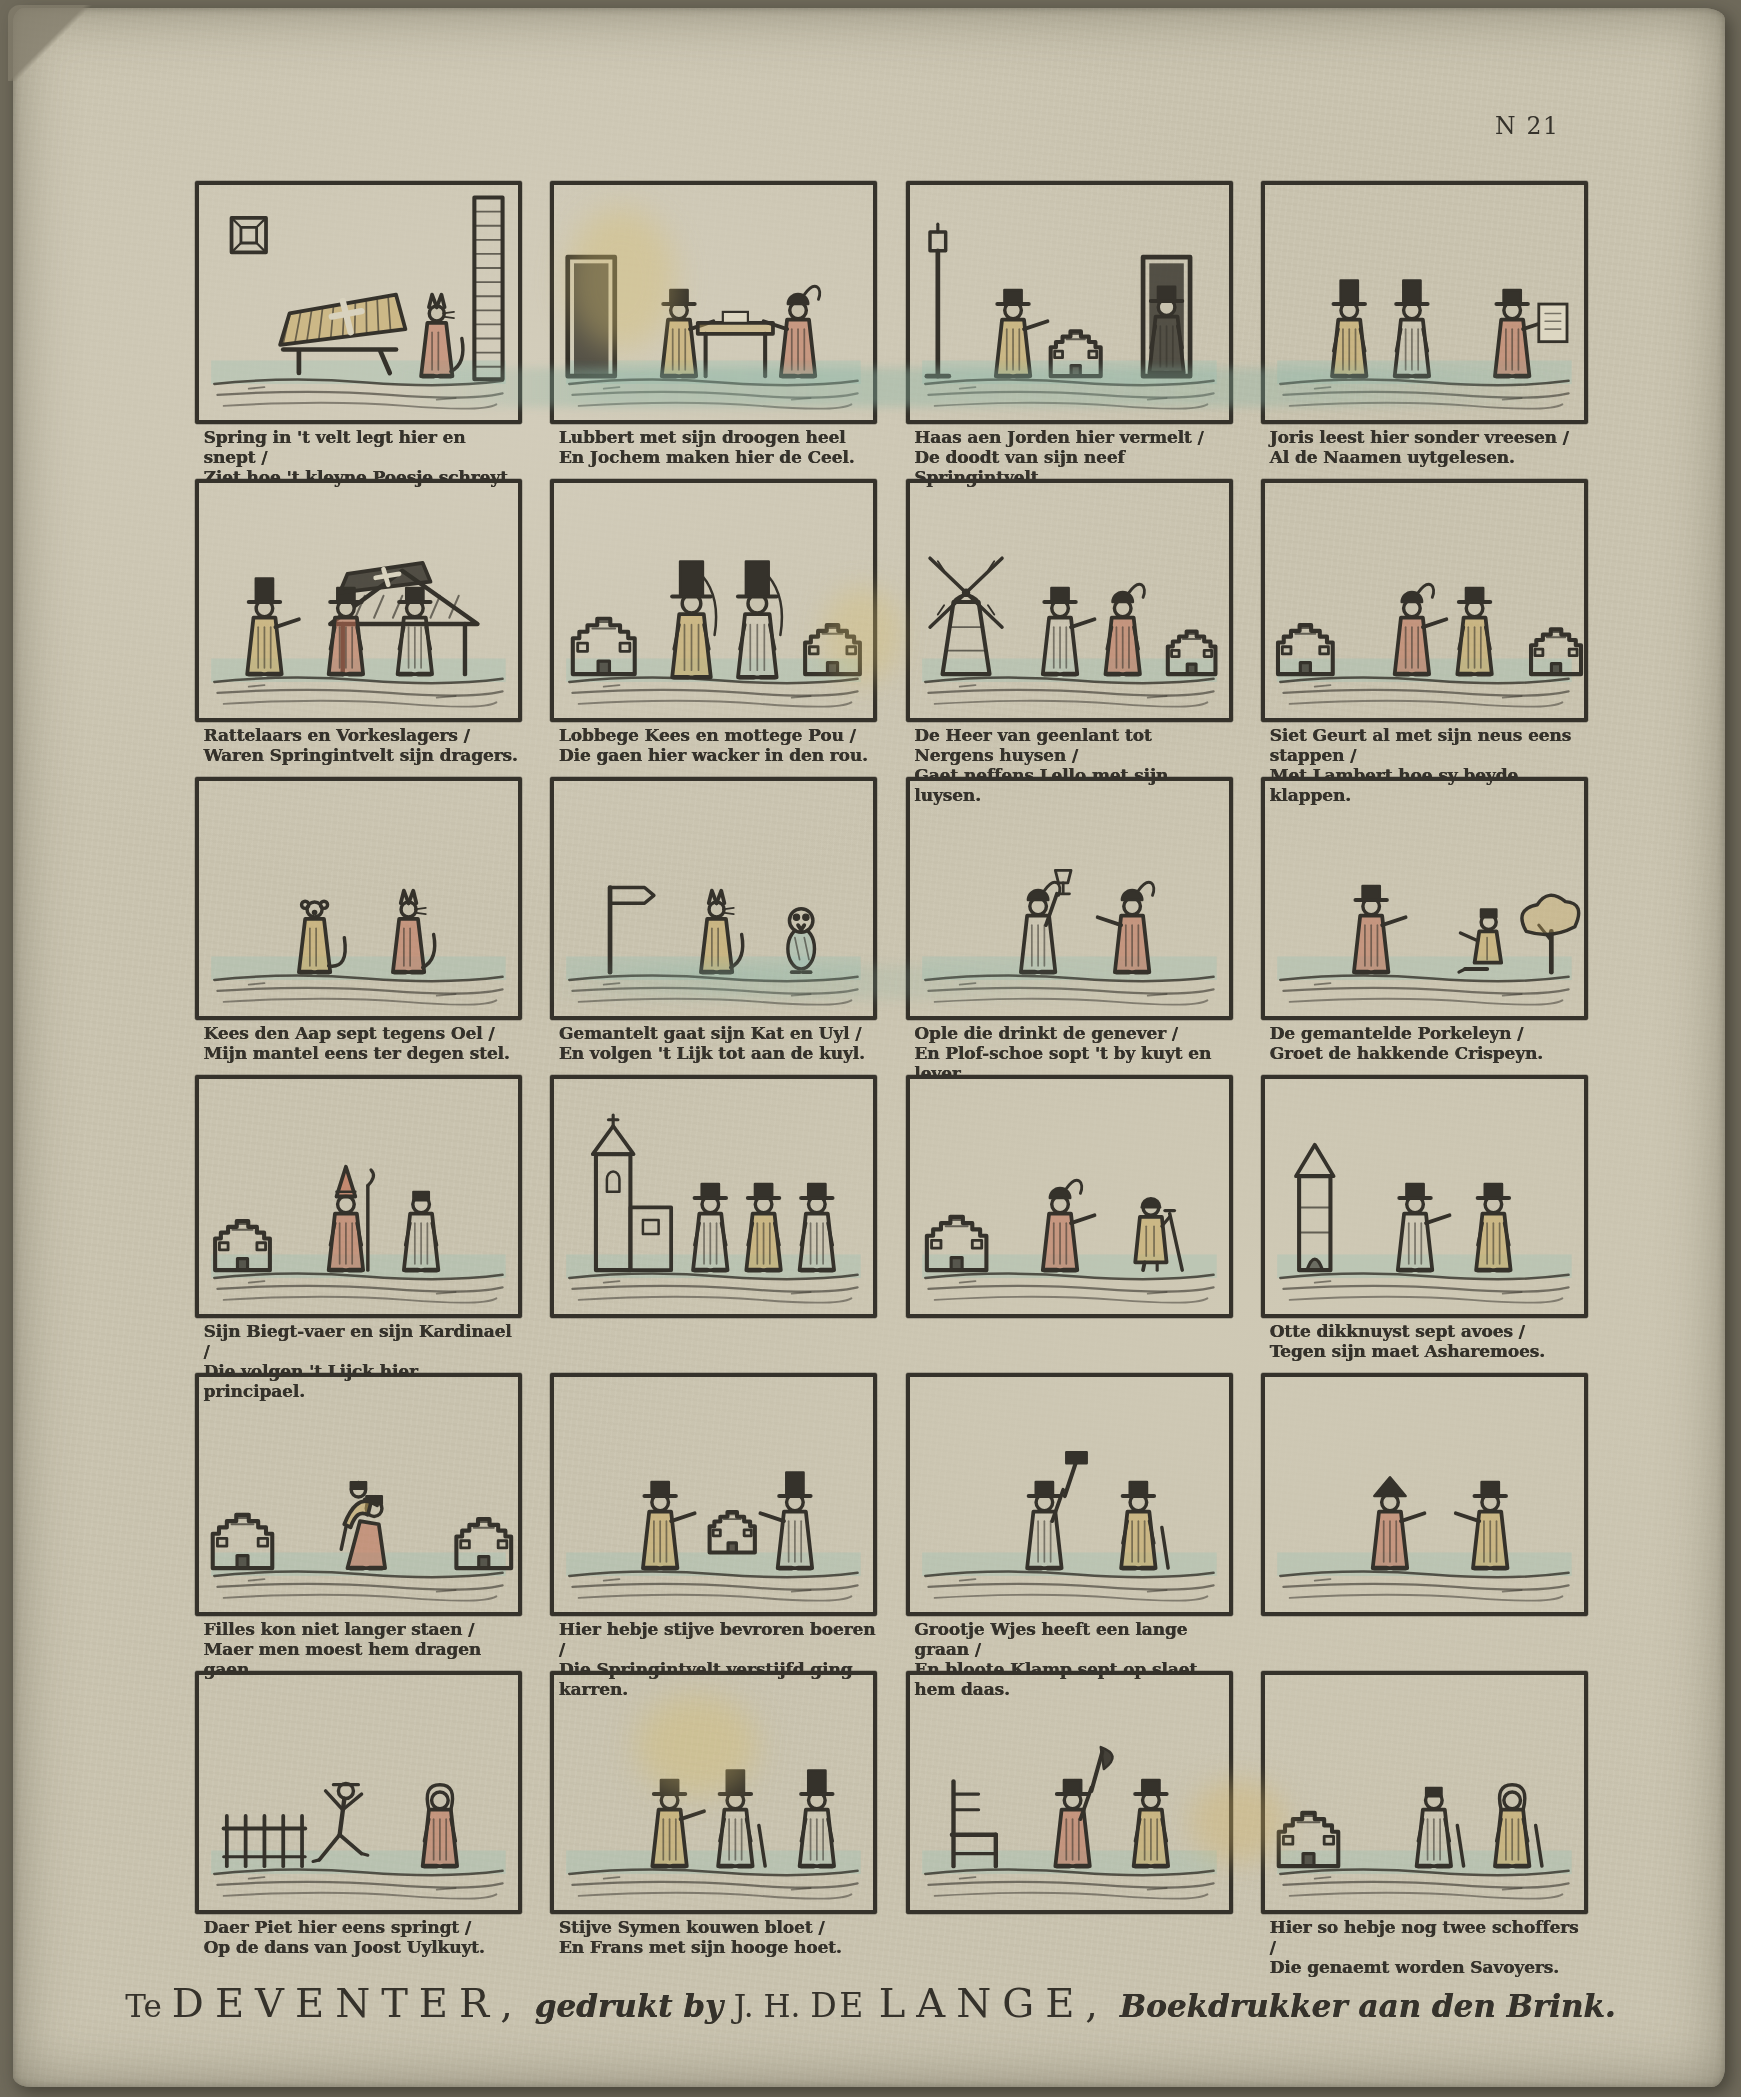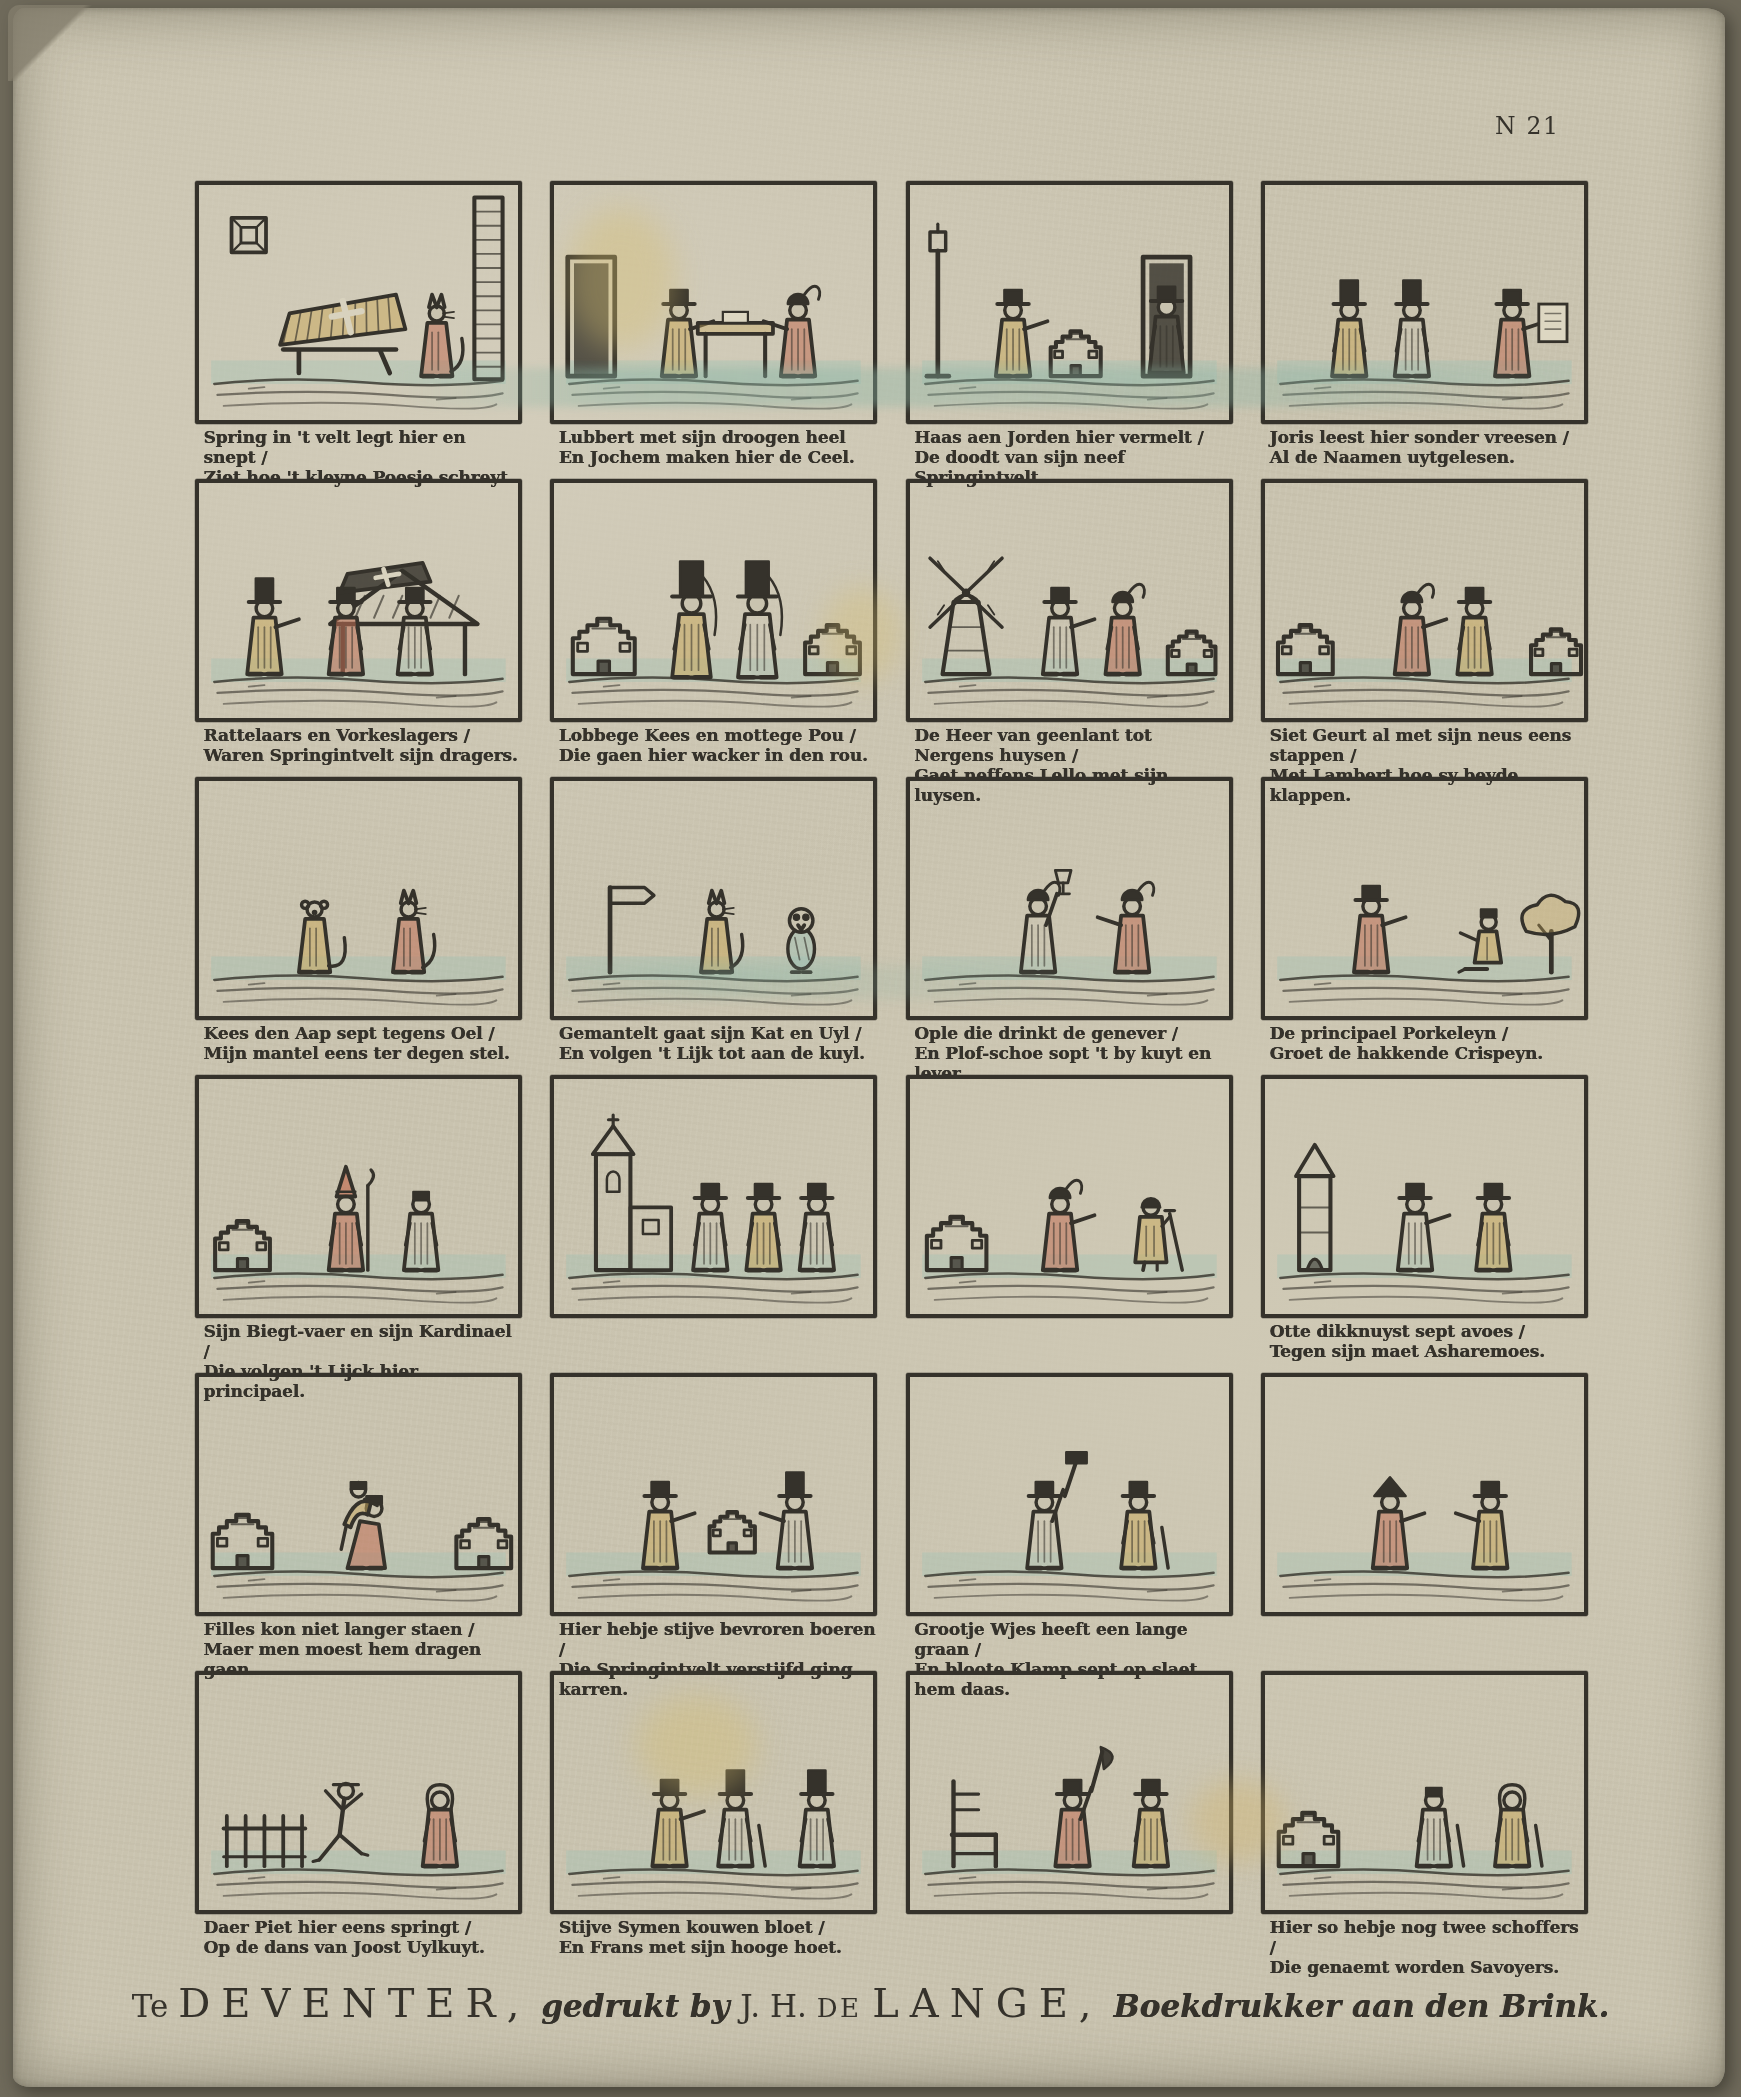--- a/index.html
+++ b/index.html
@@ -28,21 +28,21 @@
         display:grid;grid-template-columns:repeat(4,1fr);column-gap:28.5px;grid-auto-rows:298px;}
   .panel{height:243px;border:4.2px solid #35322b;border-radius:1.7px;box-sizing:border-box;
          position:relative;box-shadow:0 0 0 0.4px rgba(53,50,43,.5);}
   .panel svg{display:block;width:100%;height:100%;}
   .caption{margin-top:4.2px;padding-left:8.4px;font-size:17px;font-weight:bold;
            line-height:1.17;letter-spacing:-0.1px;text-shadow:0.4px 0 0 currentColor;}
   .imprint{position:absolute;left:0;top:1980px;width:1741px;text-align:center;
            white-space:nowrap;color:#35322b;}
   .imprint .rm{font-size:31px;}
   .imprint .sp{font-size:40px;letter-spacing:11px;}
-  .imprint .sc{font-size:26px;letter-spacing:2.5px;text-align:right;}
+  .imprint .sc{font-size:33px;letter-spacing:2.5px;text-align:right;}
   .imprint .bl{font-size:31px;font-weight:bold;font-style:italic;text-shadow:0.4px 0 0 currentColor;}
   .stain{position:absolute;pointer-events:none;}
 </style>
 </head>
 <body>
 
 <div class="stage">
   <div class="paper"></div>
   <div class="corner-tear"></div>
 
@@ -723,21 +723,21 @@
               <line x1="126" y1="120" x2="122" y2="122" stroke="#35322b" stroke-width="2" stroke-linecap="round" opacity="1"></line>
             </g>
             <g>
               <line x1="181" y1="122" x2="181" y2="96" stroke="#35322b" stroke-width="3" stroke-linecap="round" opacity="1"></line>
               <line x1="181" y1="102" x2="173" y2="92" stroke="#35322b" stroke-width="2" stroke-linecap="round" opacity="1"></line>
               <path d="M165,96 Q157,82 172,79 Q179,68 190,77 Q203,78 196,93 Q181,101 165,96 Z" fill="#c9a95f" fill-opacity="0.35" stroke="#35322b" stroke-width="2.2" stroke-linejoin="round" stroke-linecap="round"></path>
             </g>
           </svg>
         </div>
         <div class="caption">
-          <div>De principael Porkeleyn /</div>
+          <div>De gemantelde Porkeleyn /</div>
           <div>Groet de hakkende Crispeyn.</div>
         </div>
       </div>
       <div>
         <div class="panel">
           <svg viewBox="0 0 200 150">
             <g>
               <rect x="6" y="112" width="188" height="15" fill="#9fc2b5" opacity="0.36"></rect>
               <path d="M8,127 Q55,122 105,126 T192,125" fill="none" fill-opacity="1" stroke="#35322b" stroke-width="1.6" stroke-linejoin="round" stroke-linecap="round" opacity="0.8"></path>
               <path d="M10,134 Q70,130 120,134 T192,133" fill="none" fill-opacity="1" stroke="#35322b" stroke-width="1.4" stroke-linejoin="round" stroke-linecap="round" opacity="0.6"></path>

